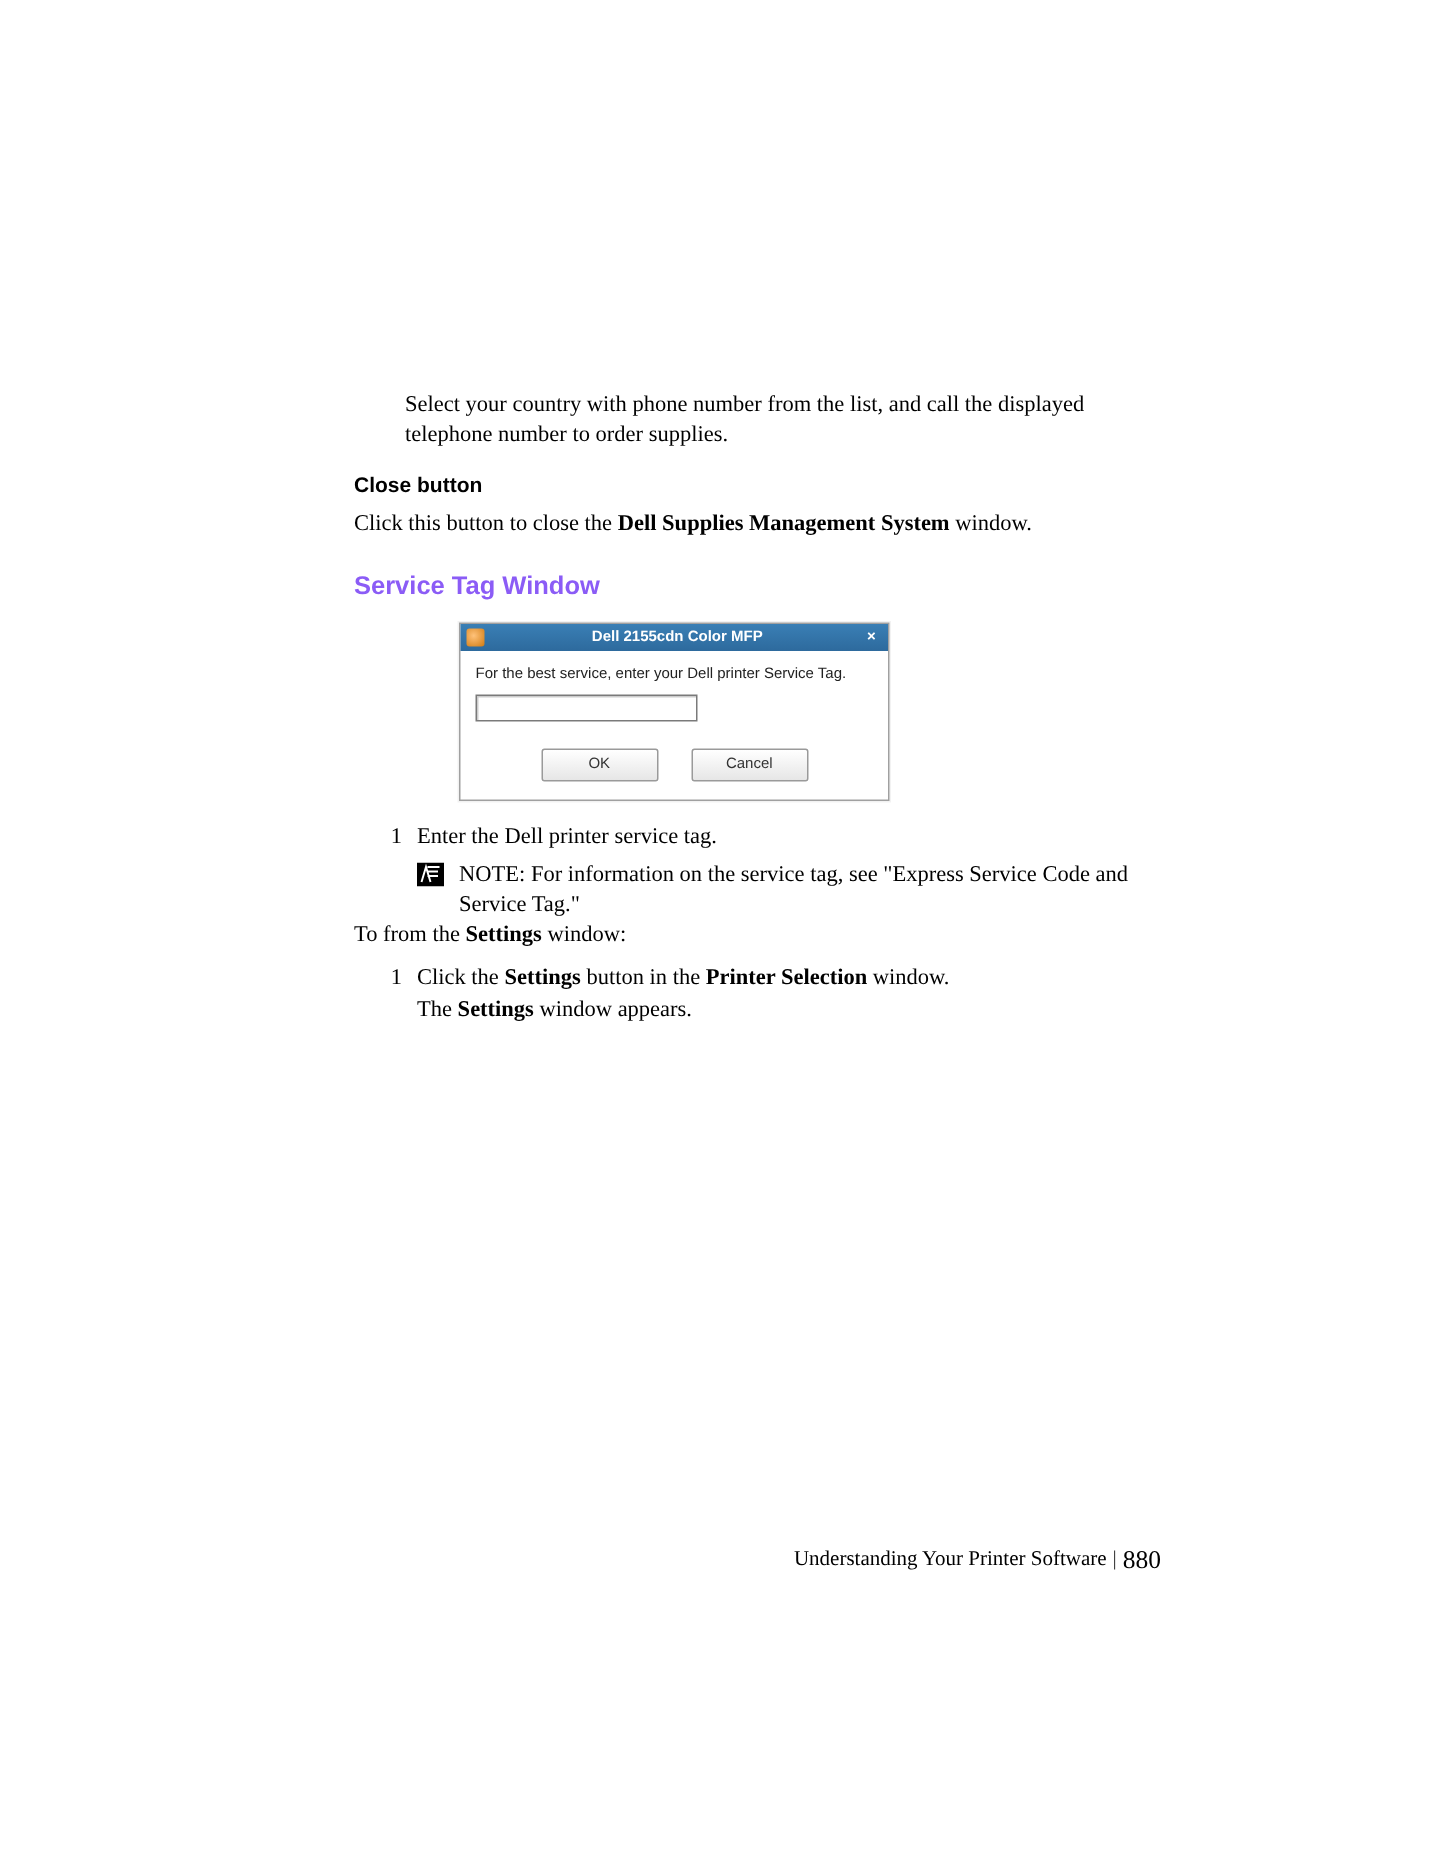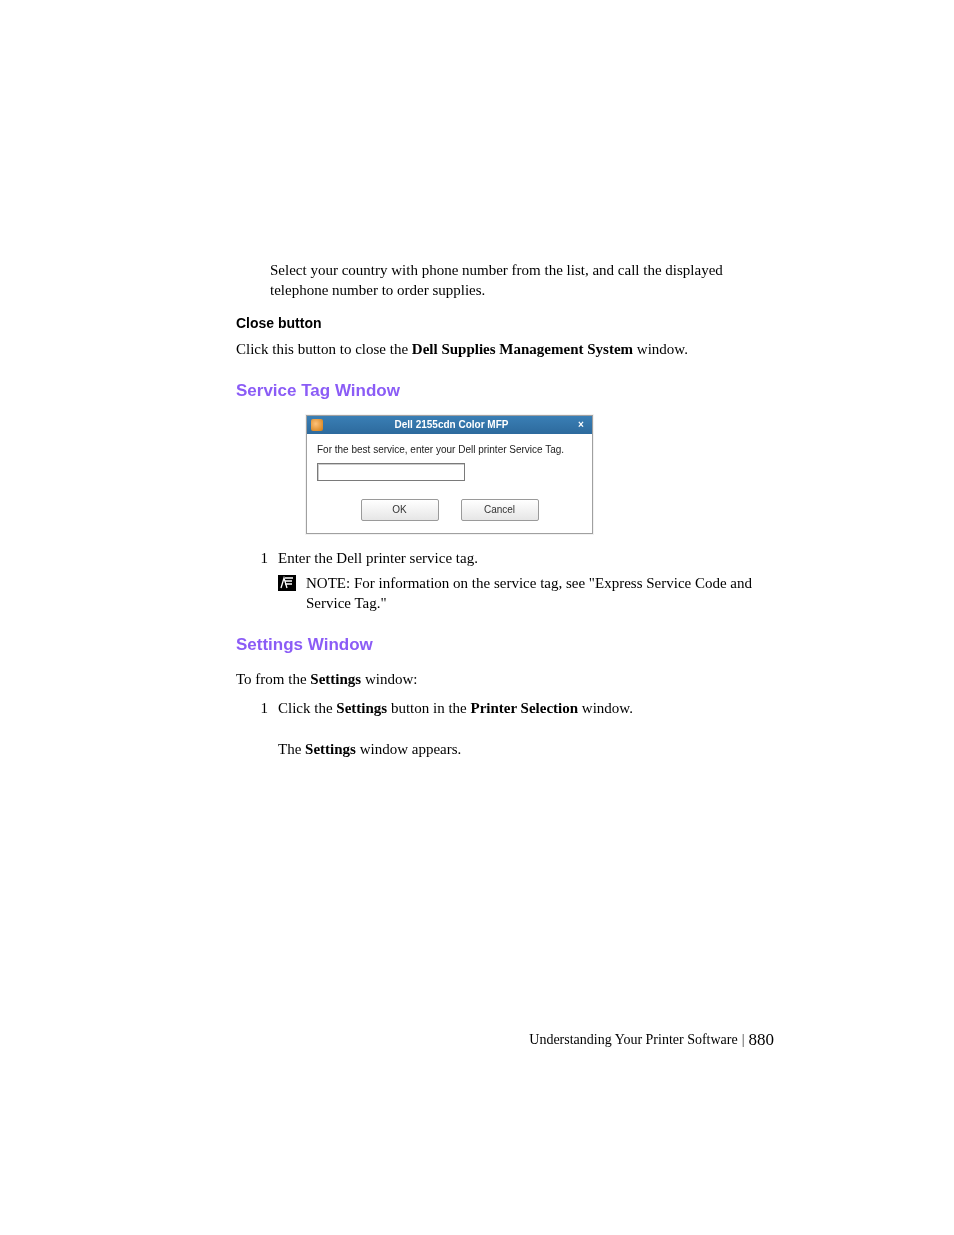--- a/index.html
+++ b/index.html
@@ -199,33 +199,32 @@
       <svg width="18" height="16" viewBox="0 0 18 16">
         <rect x="0" y="0" width="18" height="16" fill="#000"></rect>
         <path d="M3 13 L6 3 L9 13 M7 3 L15 3 M7 6 L14 6 M7 9 L14 9" stroke="#fff" stroke-width="1.3" fill="none"></path>
       </svg>
     </span>
     <span>
       <span>NOTE: </span><span>For information on the service tag, see "Express Service Code and Service Tag."</span>
     </span>
   </div>
 
-  <div class="h3">Settings Window</div>
 
   <p class="para">
     <span>To from the </span><span class="bold">Settings</span><span> window:</span>
   </p>
 
   <div class="ol-row">
     <div class="ol-num">1</div>
     <div class="ol-body">
       <div>
         <span>Click the </span><span class="bold">Settings</span><span> button in the </span><span class="bold">Printer Selection</span><span> window.</span>
       </div>
-      <div style="margin-top:24px;">
+      <div style="margin-top:4px;">
         <span>The </span><span class="bold">Settings</span><span> window appears.</span>
       </div>
     </div>
   </div>
 
 </div>
 
 <div class="footer">
   <span>Understanding Your Printer Software</span>
   <span class="sep">|</span>

